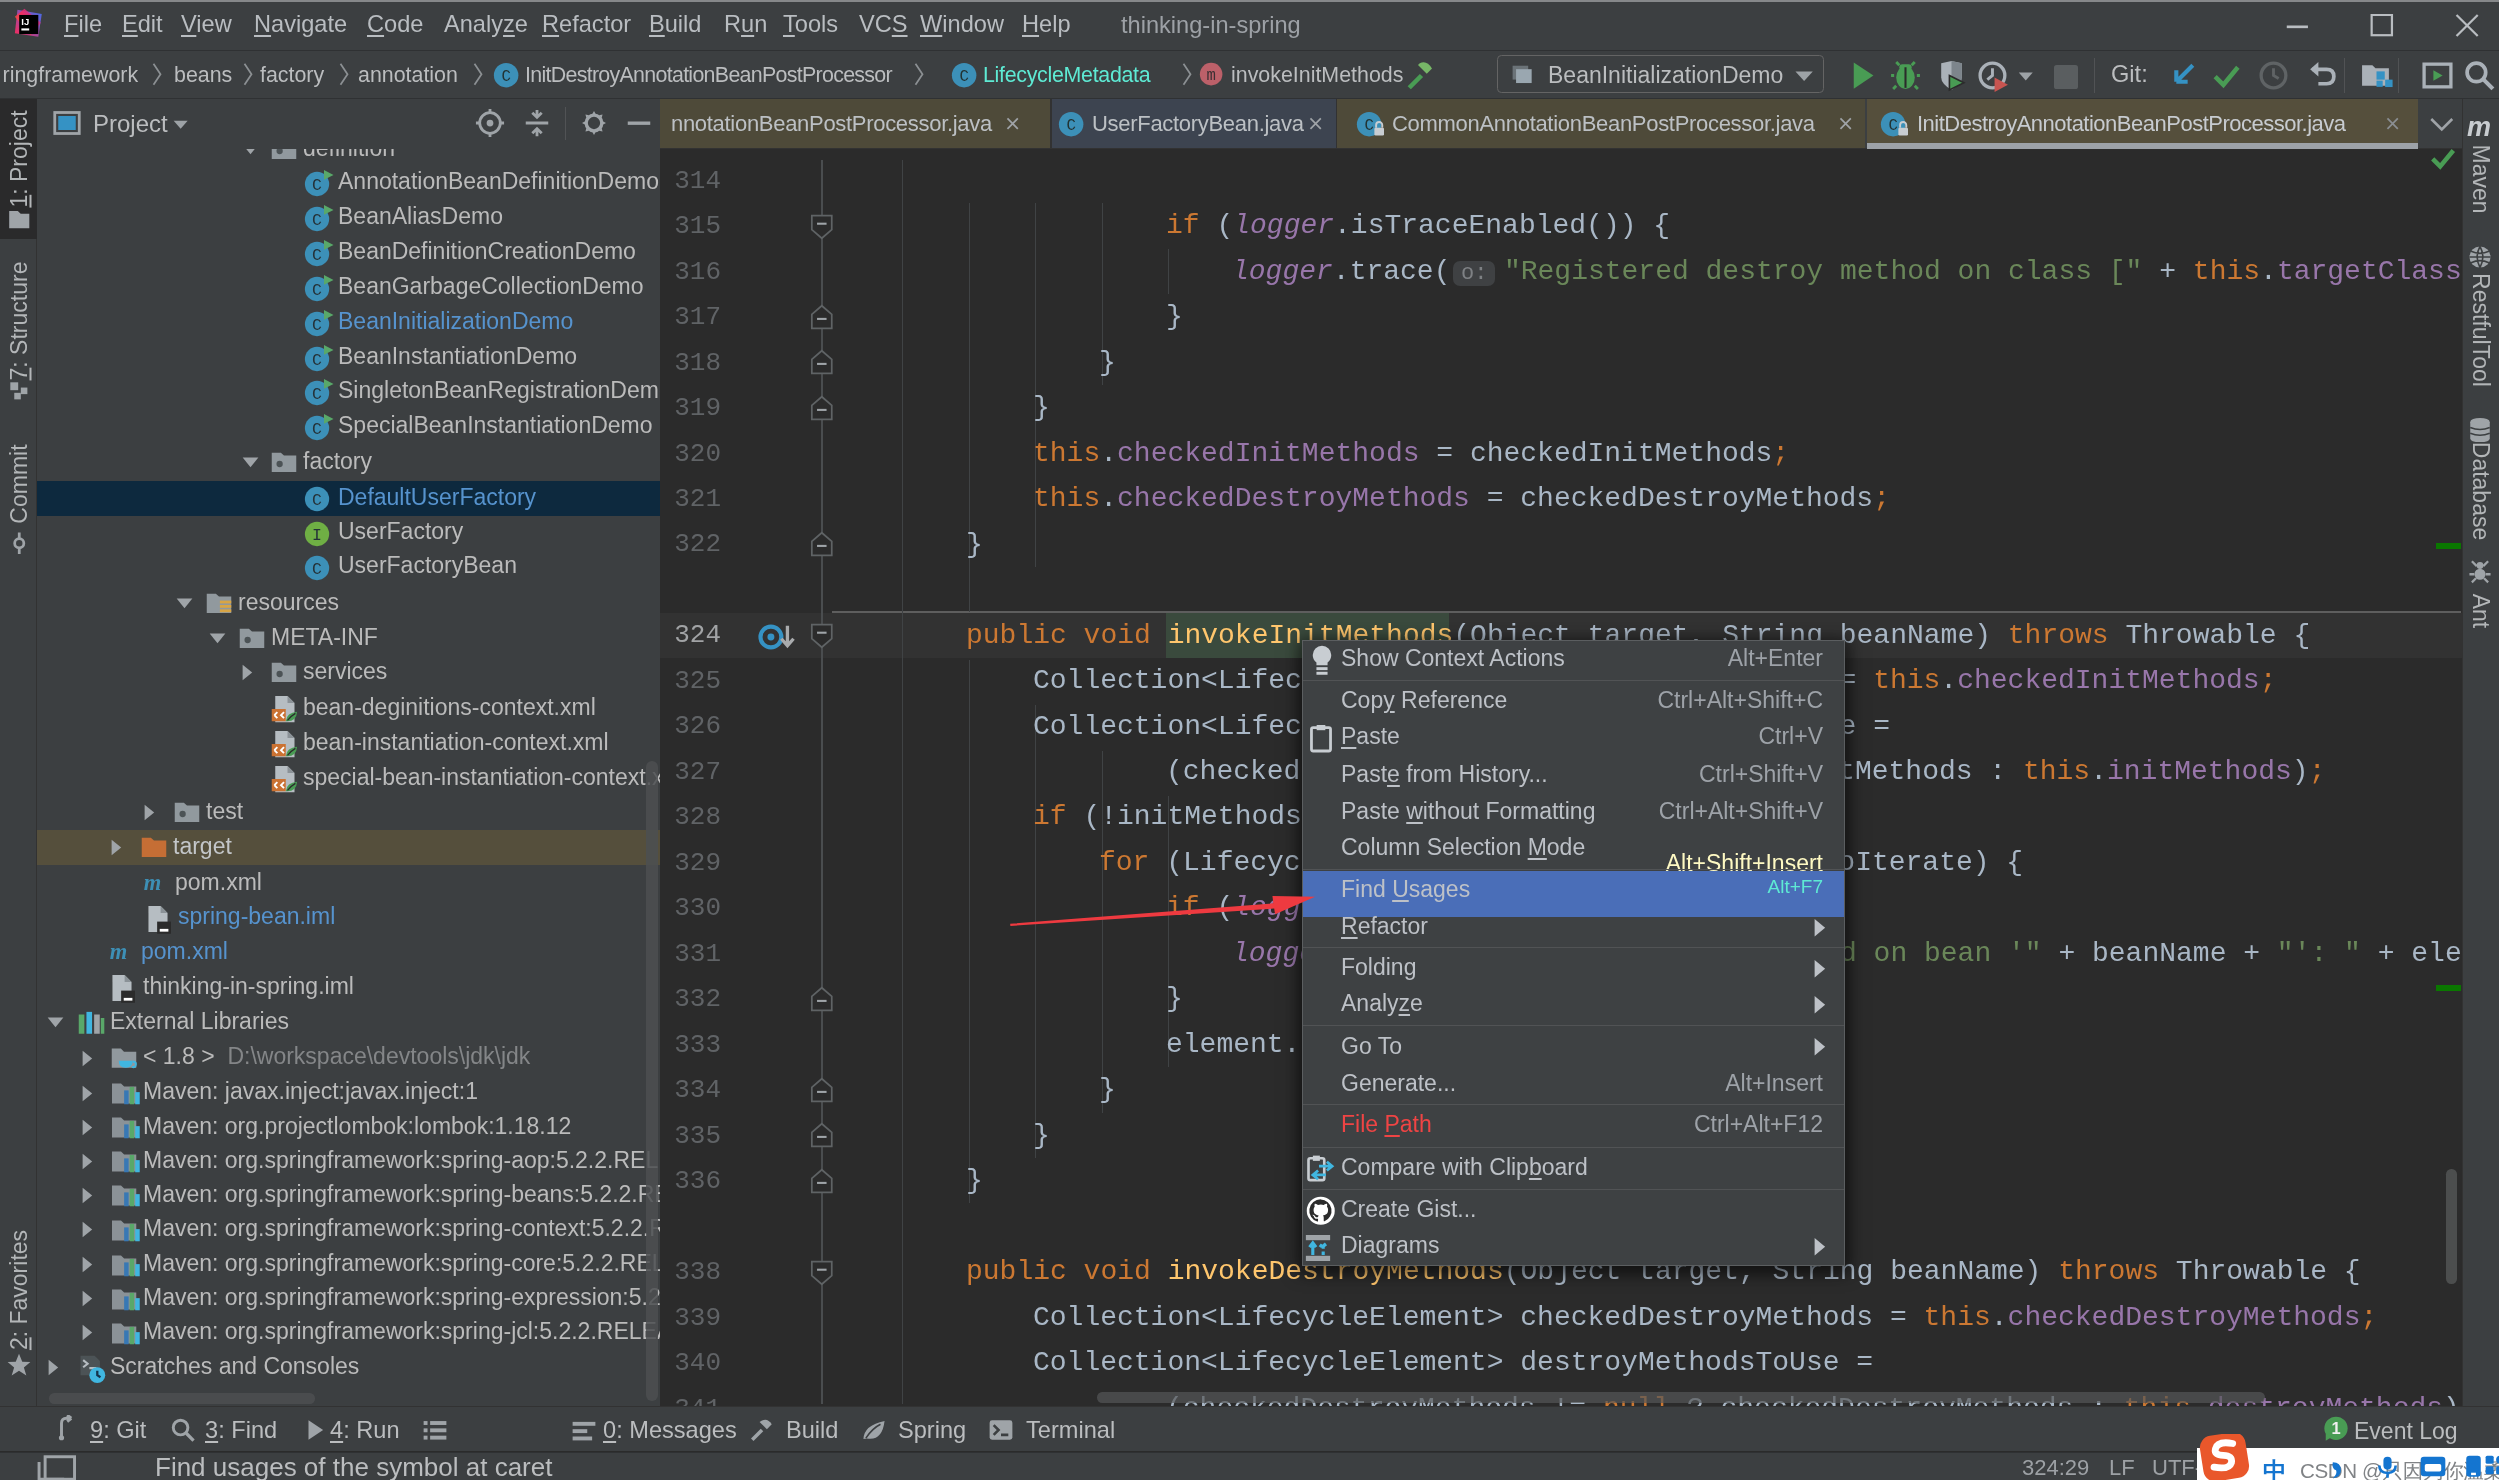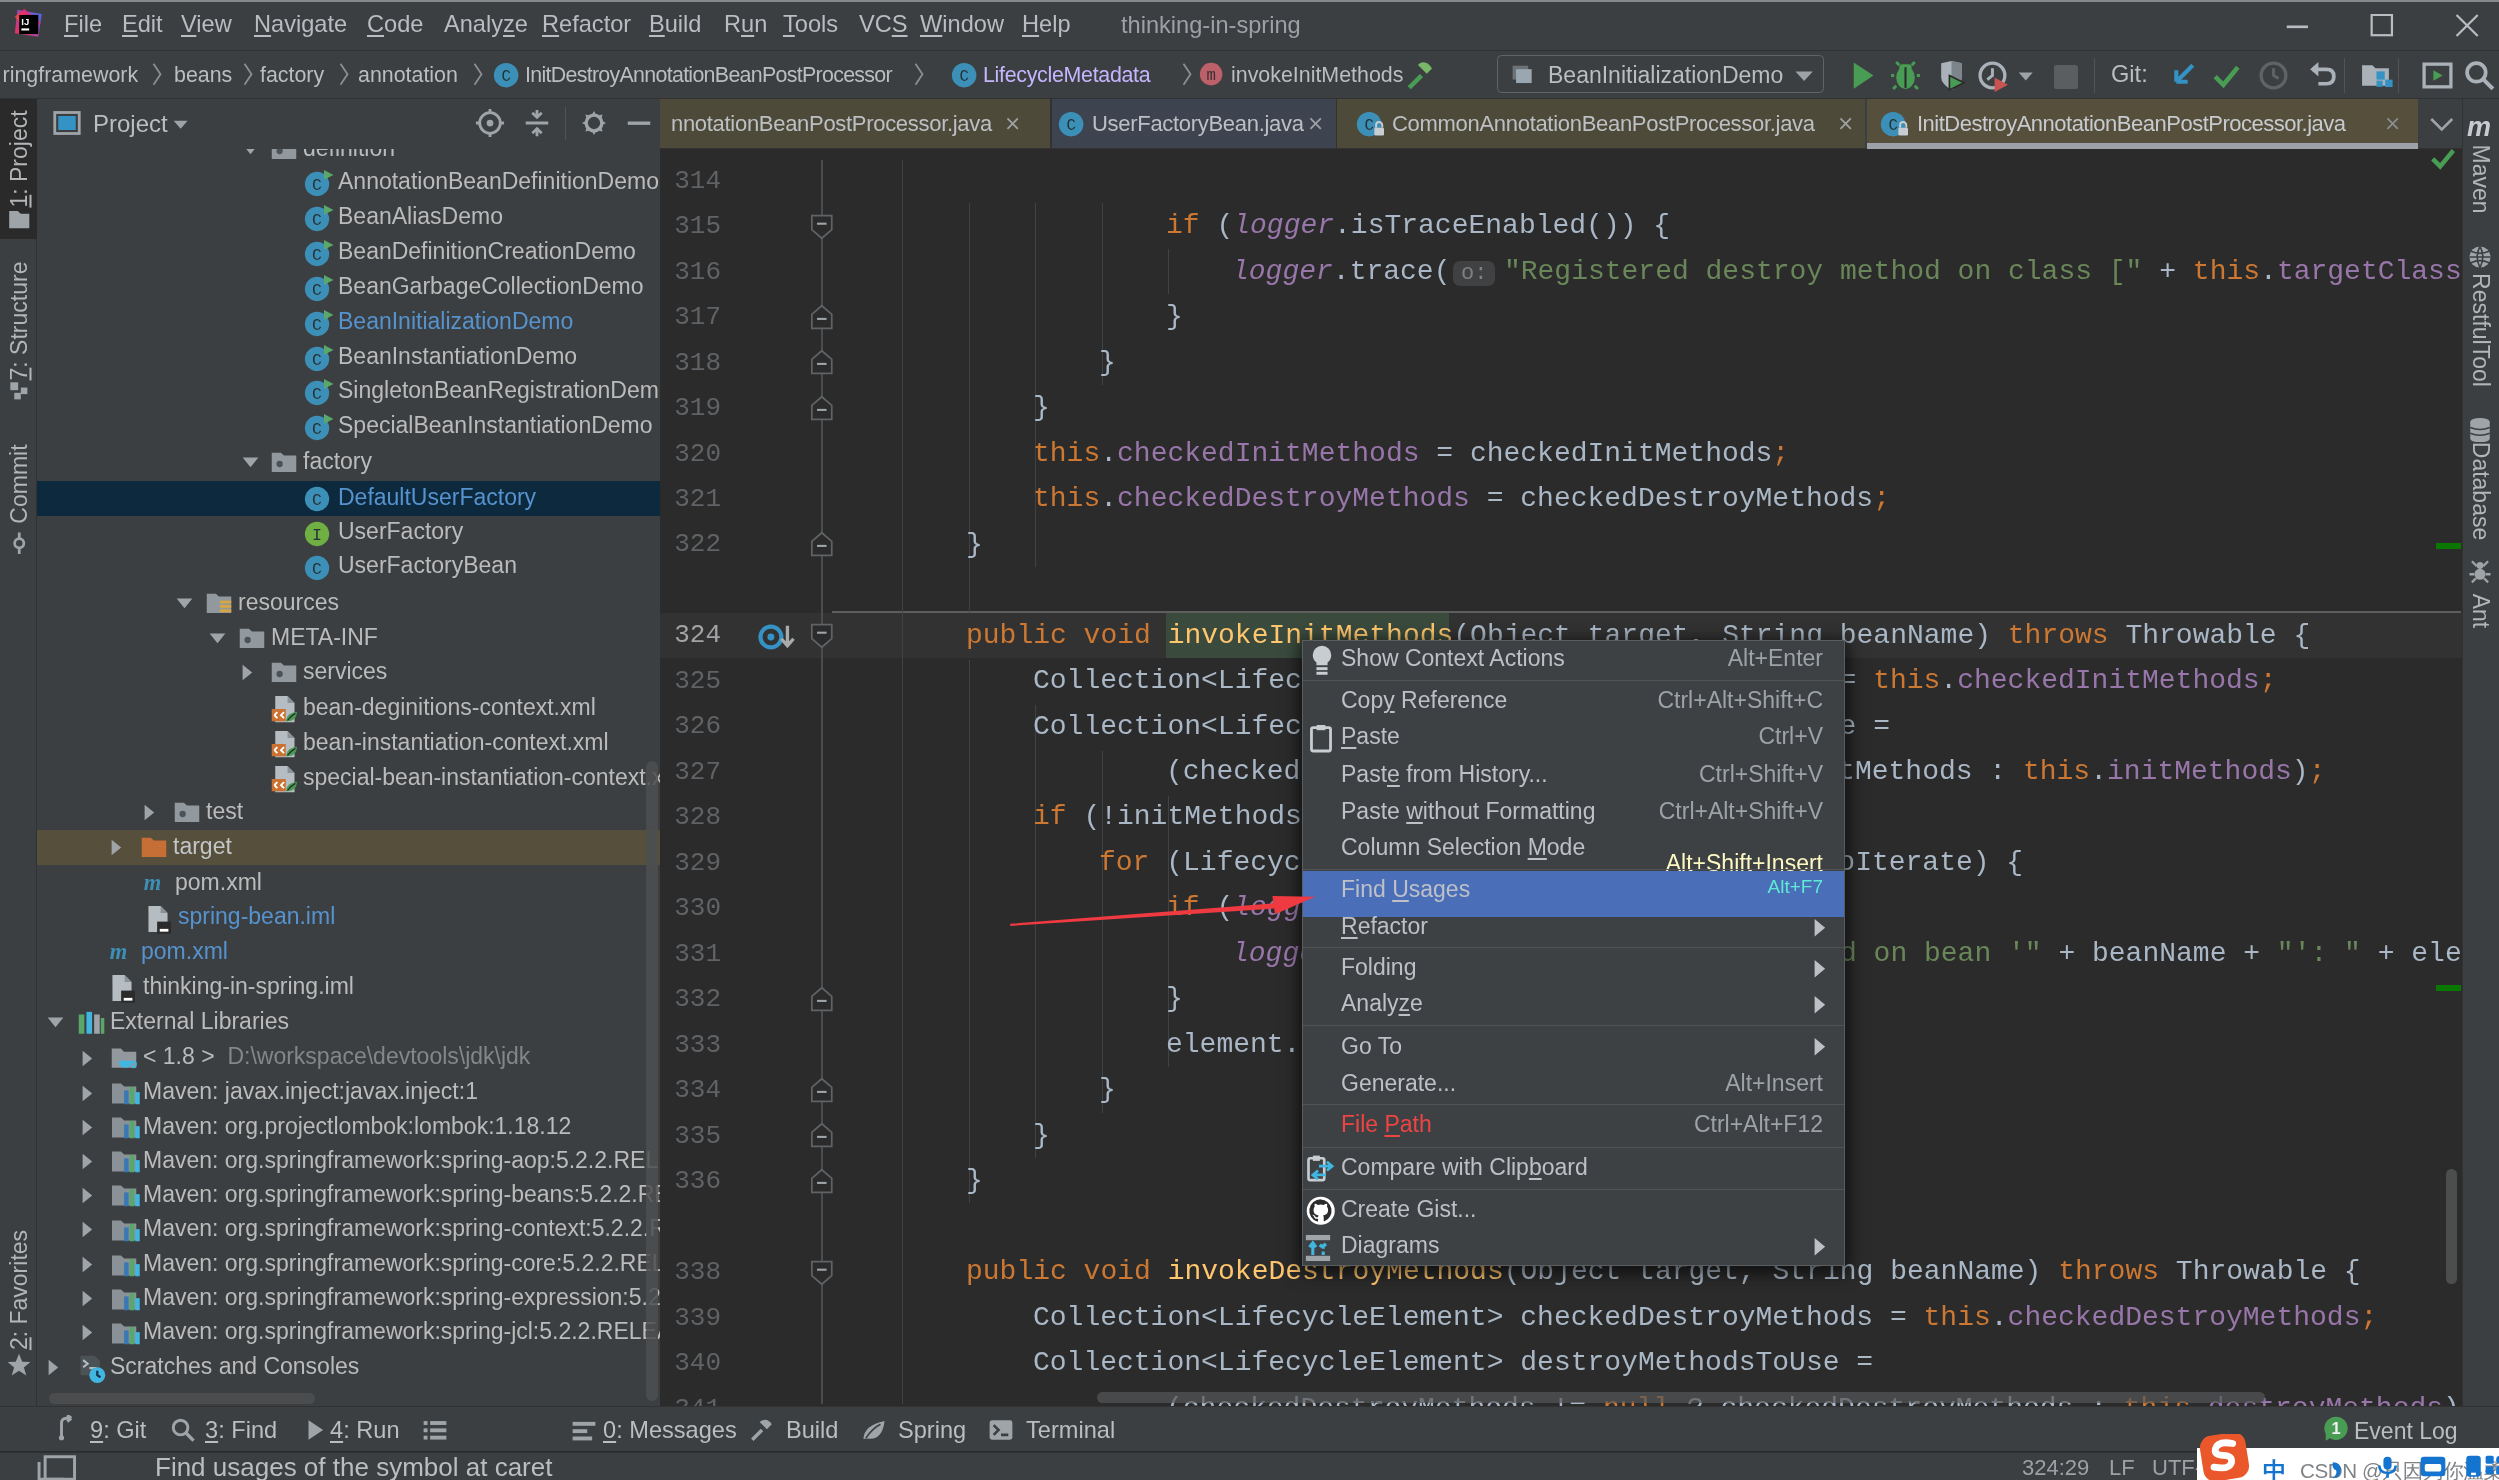--- a/index.html
+++ b/index.html
@@ -79,21 +79,21 @@
     <text x="15" y="22" text-anchor="middle" font-size="18" font-family="Liberation Mono" fill="#233">C</text>
   </svg>
 <div class="abs" style="left:525px;top:63px;font-size:21.4px;color:#bbbdbf;white-space:pre;letter-spacing:-0.7px;">InitDestroyAnnotationBeanPostProcessor</div>
 <svg class="abs" style="left:912px;top:62px" width="14" height="24.5" viewBox="0 0 16 28">
     <path d="M4 2 L12 14 L4 26" stroke="#8c9093" stroke-width="2" fill="none"></path>
   </svg>
 <svg class="abs" style="left:951px;top:62px" width="31.5" height="28" viewBox="0 0 36 32">
     <circle cx="15" cy="15" r="14" fill="#3c90b8"></circle>
     <text x="15" y="22" text-anchor="middle" font-size="18" font-family="Liberation Mono" fill="#233">C</text>
   </svg>
-<div class="abs" style="left:983px;top:63px;font-size:21.4px;color:#c4b5fd;white-space:pre;letter-spacing:-0.3px;">LifecycleMetadata</div>
+<div class="abs" style="left:983px;top:63px;font-size:21.4px;color:#5eead4;white-space:pre;letter-spacing:-0.3px;">LifecycleMetadata</div>
 <svg class="abs" style="left:1180px;top:62px" width="14" height="24.5" viewBox="0 0 16 28">
     <path d="M4 2 L12 14 L4 26" stroke="#8c9093" stroke-width="2" fill="none"></path>
   </svg>
 <svg class="abs" style="left:1198px;top:62px" width="28" height="26" viewBox="0 0 32 30">
     <circle cx="15" cy="14" r="13" fill="#bc6069"></circle>
     <text x="15" y="21" text-anchor="middle" font-size="18" font-family="Liberation Mono" fill="#3c2f33">m</text>
   </svg>
 <div class="abs" style="left:1231px;top:63px;font-size:21.4px;color:#bbbdbf;white-space:pre;">invokeInitMethods</div>
 <svg class="abs" style="left:1403px;top:58px" width="37" height="35" viewBox="0 0 20 20">
 <path d="M3 17 L10 10" stroke="#499c54" stroke-width="2.6"></path>

